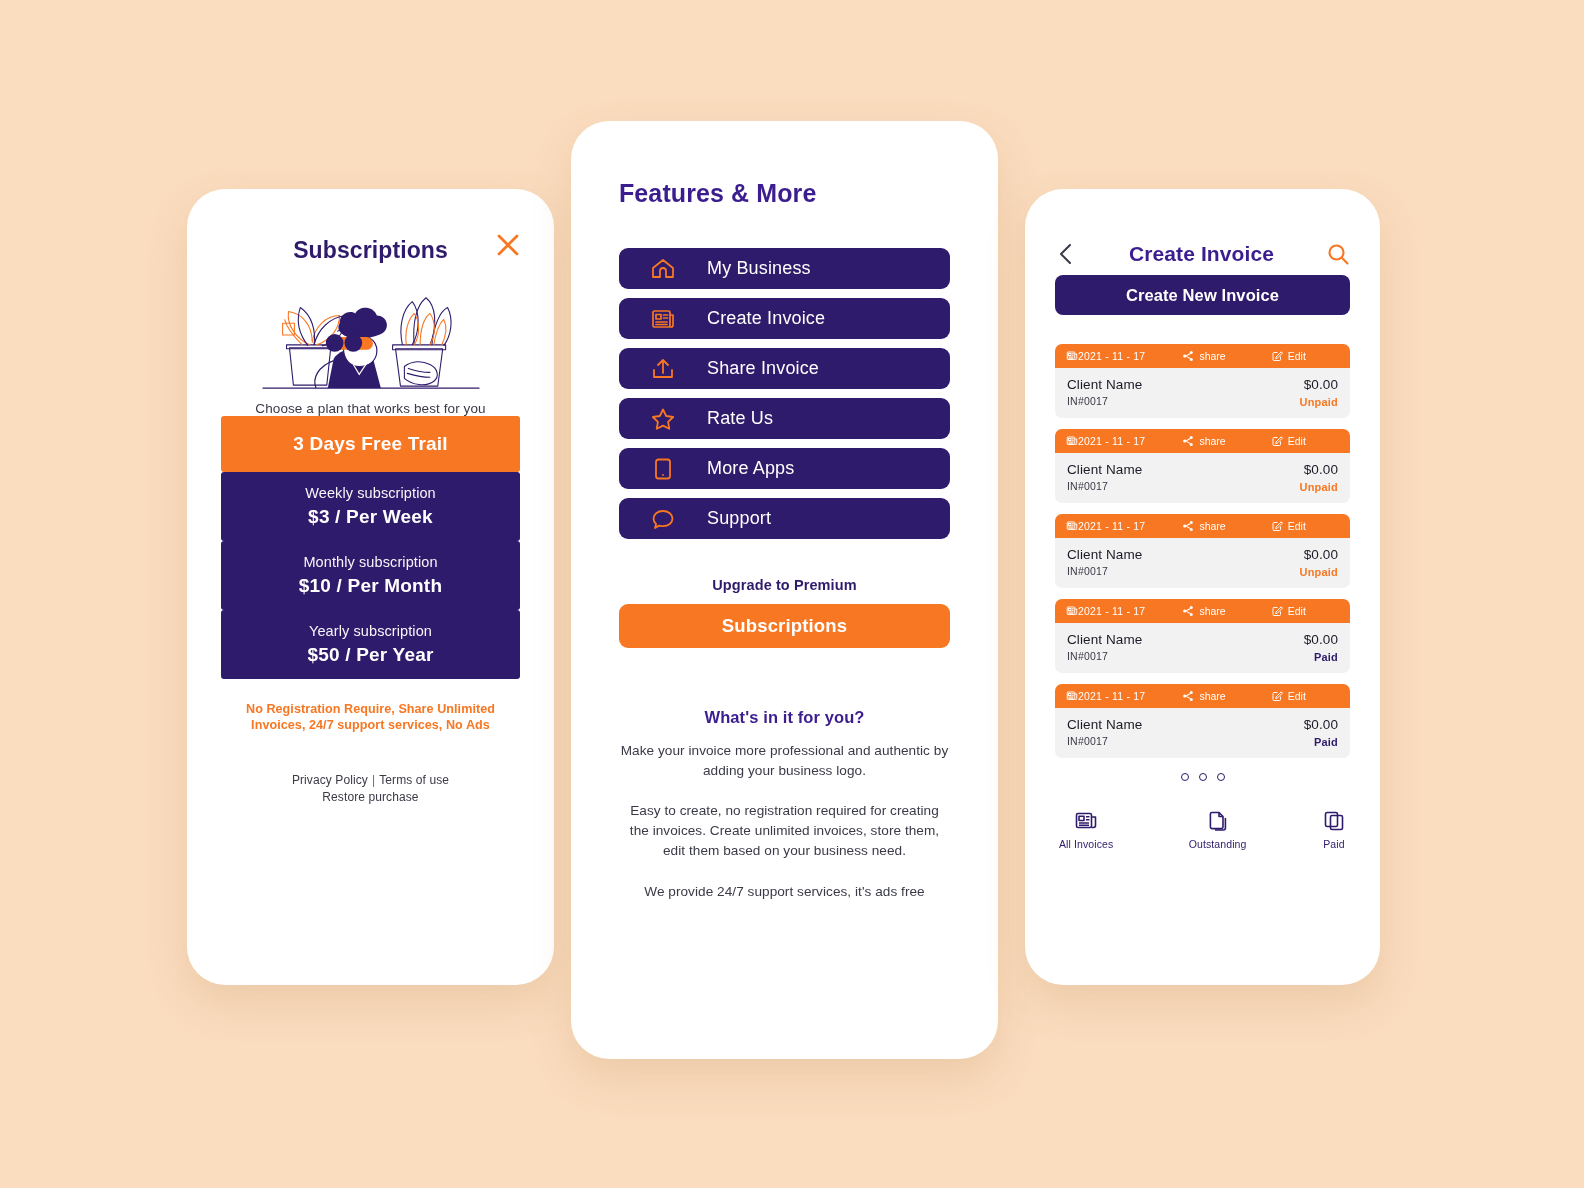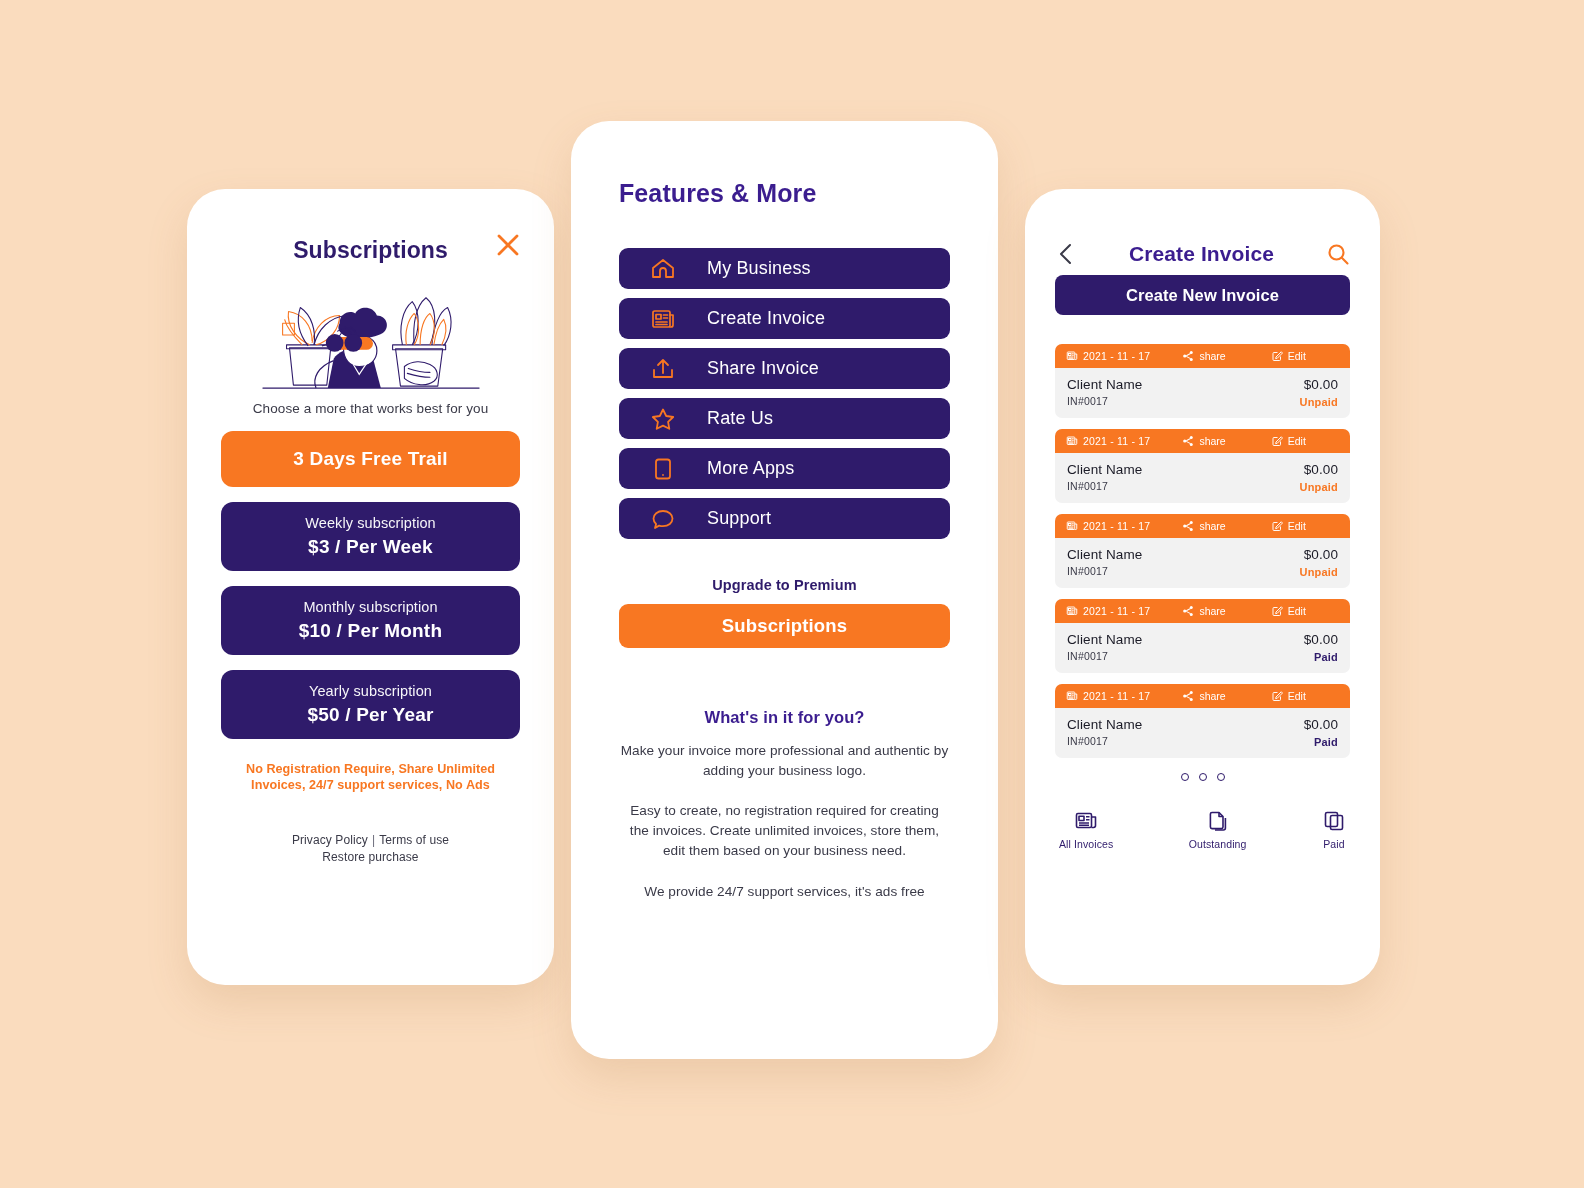--- a/index.html
+++ b/index.html
@@ -34,21 +34,21 @@
   }
   .close-icon {
     position: absolute; right: -2px; top: 42px;
     width: 28px; height: 28px; cursor: pointer;
   }
   .illus { margin: 20px auto 0; width: 232px; height: 110px; display: block; }
   .sub-sub {
     text-align: center; font-size: 13.5px; color: #3a3a48; margin-top: 7px; letter-spacing: .1px;
   }
   .plan {
-    margin-top: 15px; border-radius: 12px; text-align: center;
+    border-radius: 3px; text-align: center;
     display: flex; flex-direction: column; align-items: center; justify-content: center;
     cursor: pointer;
   }
   .plan.trial {
     background: #f87722; height: 56px; color: #fff;
     font-size: 19px; font-weight: 700; letter-spacing: .2px;
   }
   .plan.tier { background: #2f1b6b; height: 69px; color: #fff; }
   .plan .tier-name { font-size: 14.5px; font-weight: 400; opacity: .96; letter-spacing: .1px; }
   .plan .tier-price { font-size: 19px; font-weight: 700; margin-top: 5px; letter-spacing: .2px; }
@@ -112,21 +112,21 @@
   }
   .inv-list { margin-top: 29px; }
   .inv-card {
     border-radius: 7px; overflow: hidden; margin-bottom: 11px;
     background: #f2f2f2; cursor: pointer;
   }
   .inv-bar {
     background: #f87722; height: 24px; display: flex; align-items: center;
     padding: 0 11px; color: #fff; font-size: 10.5px; font-weight: 500;
   }
-  .inv-bar .date { display: flex; align-items: center; gap: 5px; flex: 1.45; letter-spacing: .2px; }
+  .inv-bar .date { display: flex; align-items: center; flex: 1.45; letter-spacing: .2px; }
   .inv-bar .share { display: flex; align-items: center; gap: 5px; flex: 1.1; }
   .inv-bar .edit { display: flex; align-items: center; gap: 5px; flex: .85; }
   .inv-body {
     padding: 9px 12px 10px 12px; display: flex;
     justify-content: space-between; align-items: flex-start;
   }
   .inv-body .lft .cname { font-size: 13.5px; color: #1b1b27; letter-spacing: .1px; }
   .inv-body .lft .cnum { font-size: 10.5px; color: #3a3a48; margin-top: 3px; letter-spacing: .2px; }
   .inv-body .rgt { text-align: right; }
   .inv-body .rgt .amt { font-size: 13.5px; color: #1b1b27; font-weight: 400; letter-spacing: .1px; }
@@ -215,21 +215,21 @@
       <circle cx="98" cy="60" r="9" fill="#2f1b6b"></circle>
 
       <g fill="none" stroke="#2f1b6b" stroke-width="1.1" stroke-linecap="round">
         <path d="M82 48 C88 44 96 44 100 48"></path>
         <path d="M84 46 L90 52 M90 44 L96 51 M96 44 L101 50"></path>
       </g>
 
       <path d="M98 82 L104 92 L112 80" fill="none" stroke="#ffffff" stroke-width="1.2"></path>
     </svg>
 
-    <div class="sub-sub">Choose a more that works best for you</div>
+    <div class="sub-sub">Choose a plan that works best for you</div>
 
     <div class="plan trial">3 Days Free Trail</div>
 
     <div class="plan tier">
       <div class="tier-name">Weekly subscription</div>
       <div class="tier-price">$3 / Per Week</div>
     </div>
     <div class="plan tier">
       <div class="tier-name">Monthly subscription</div>
       <div class="tier-price">$10 / Per Month</div>

